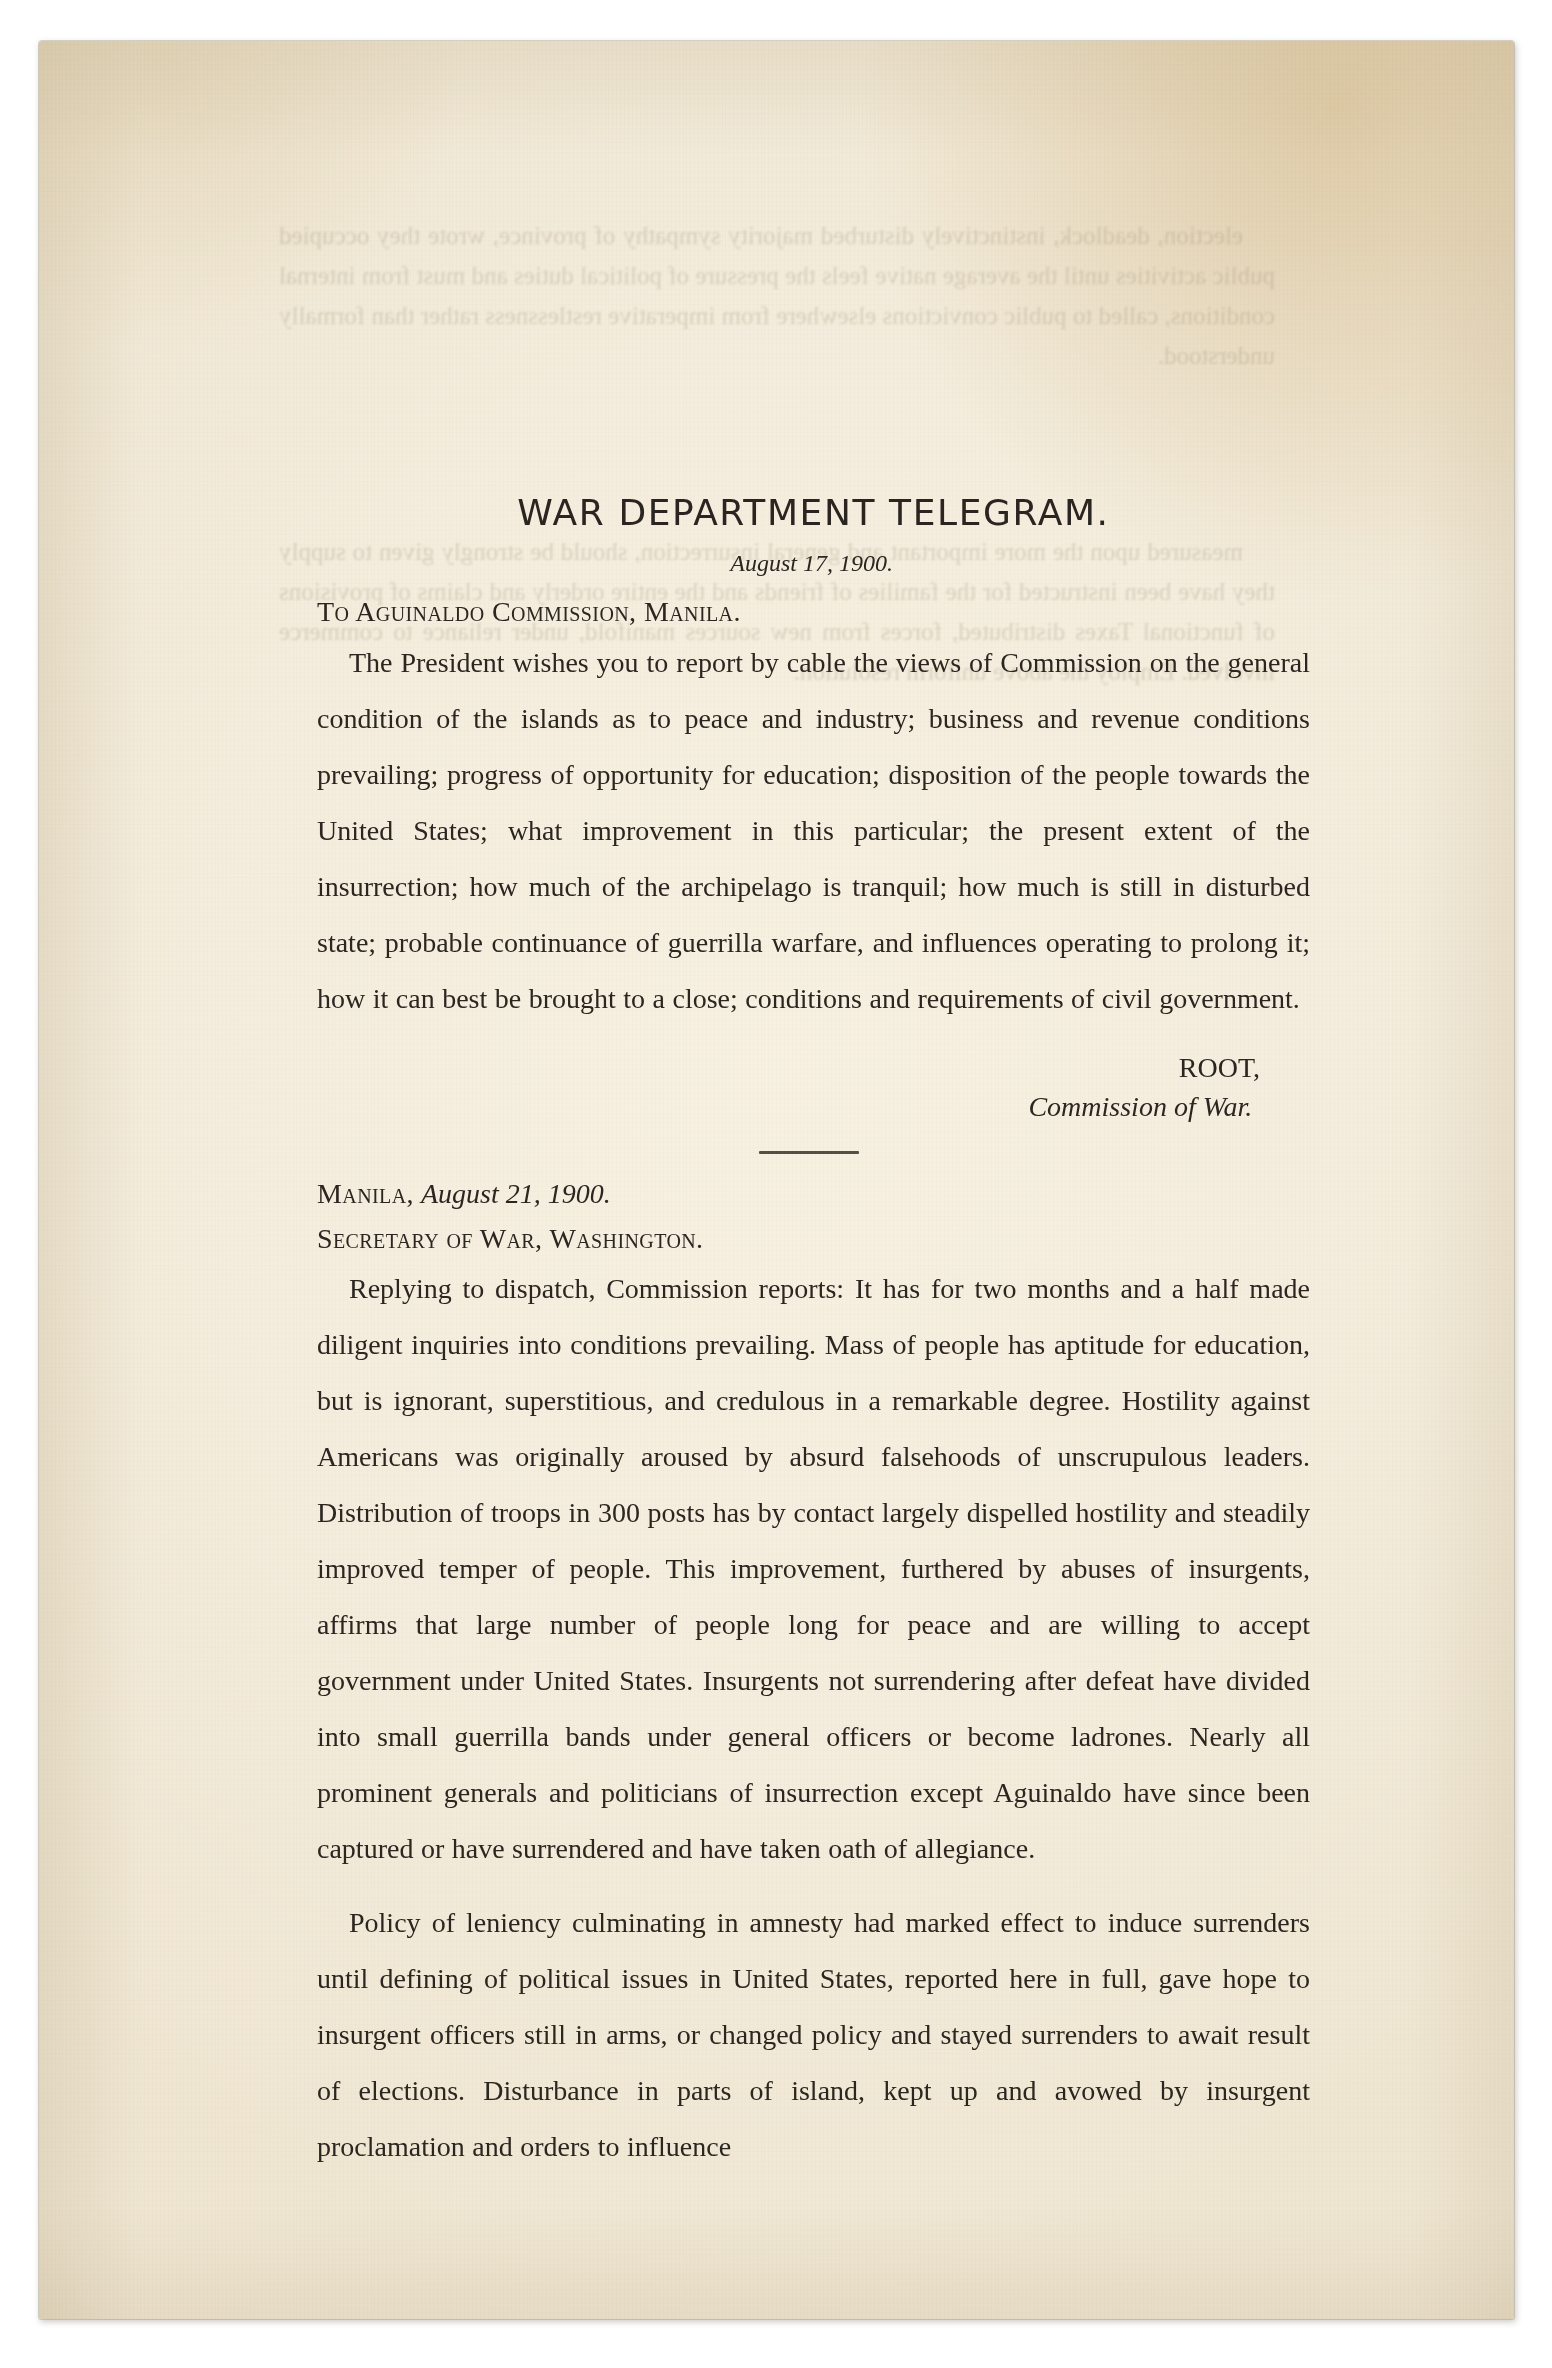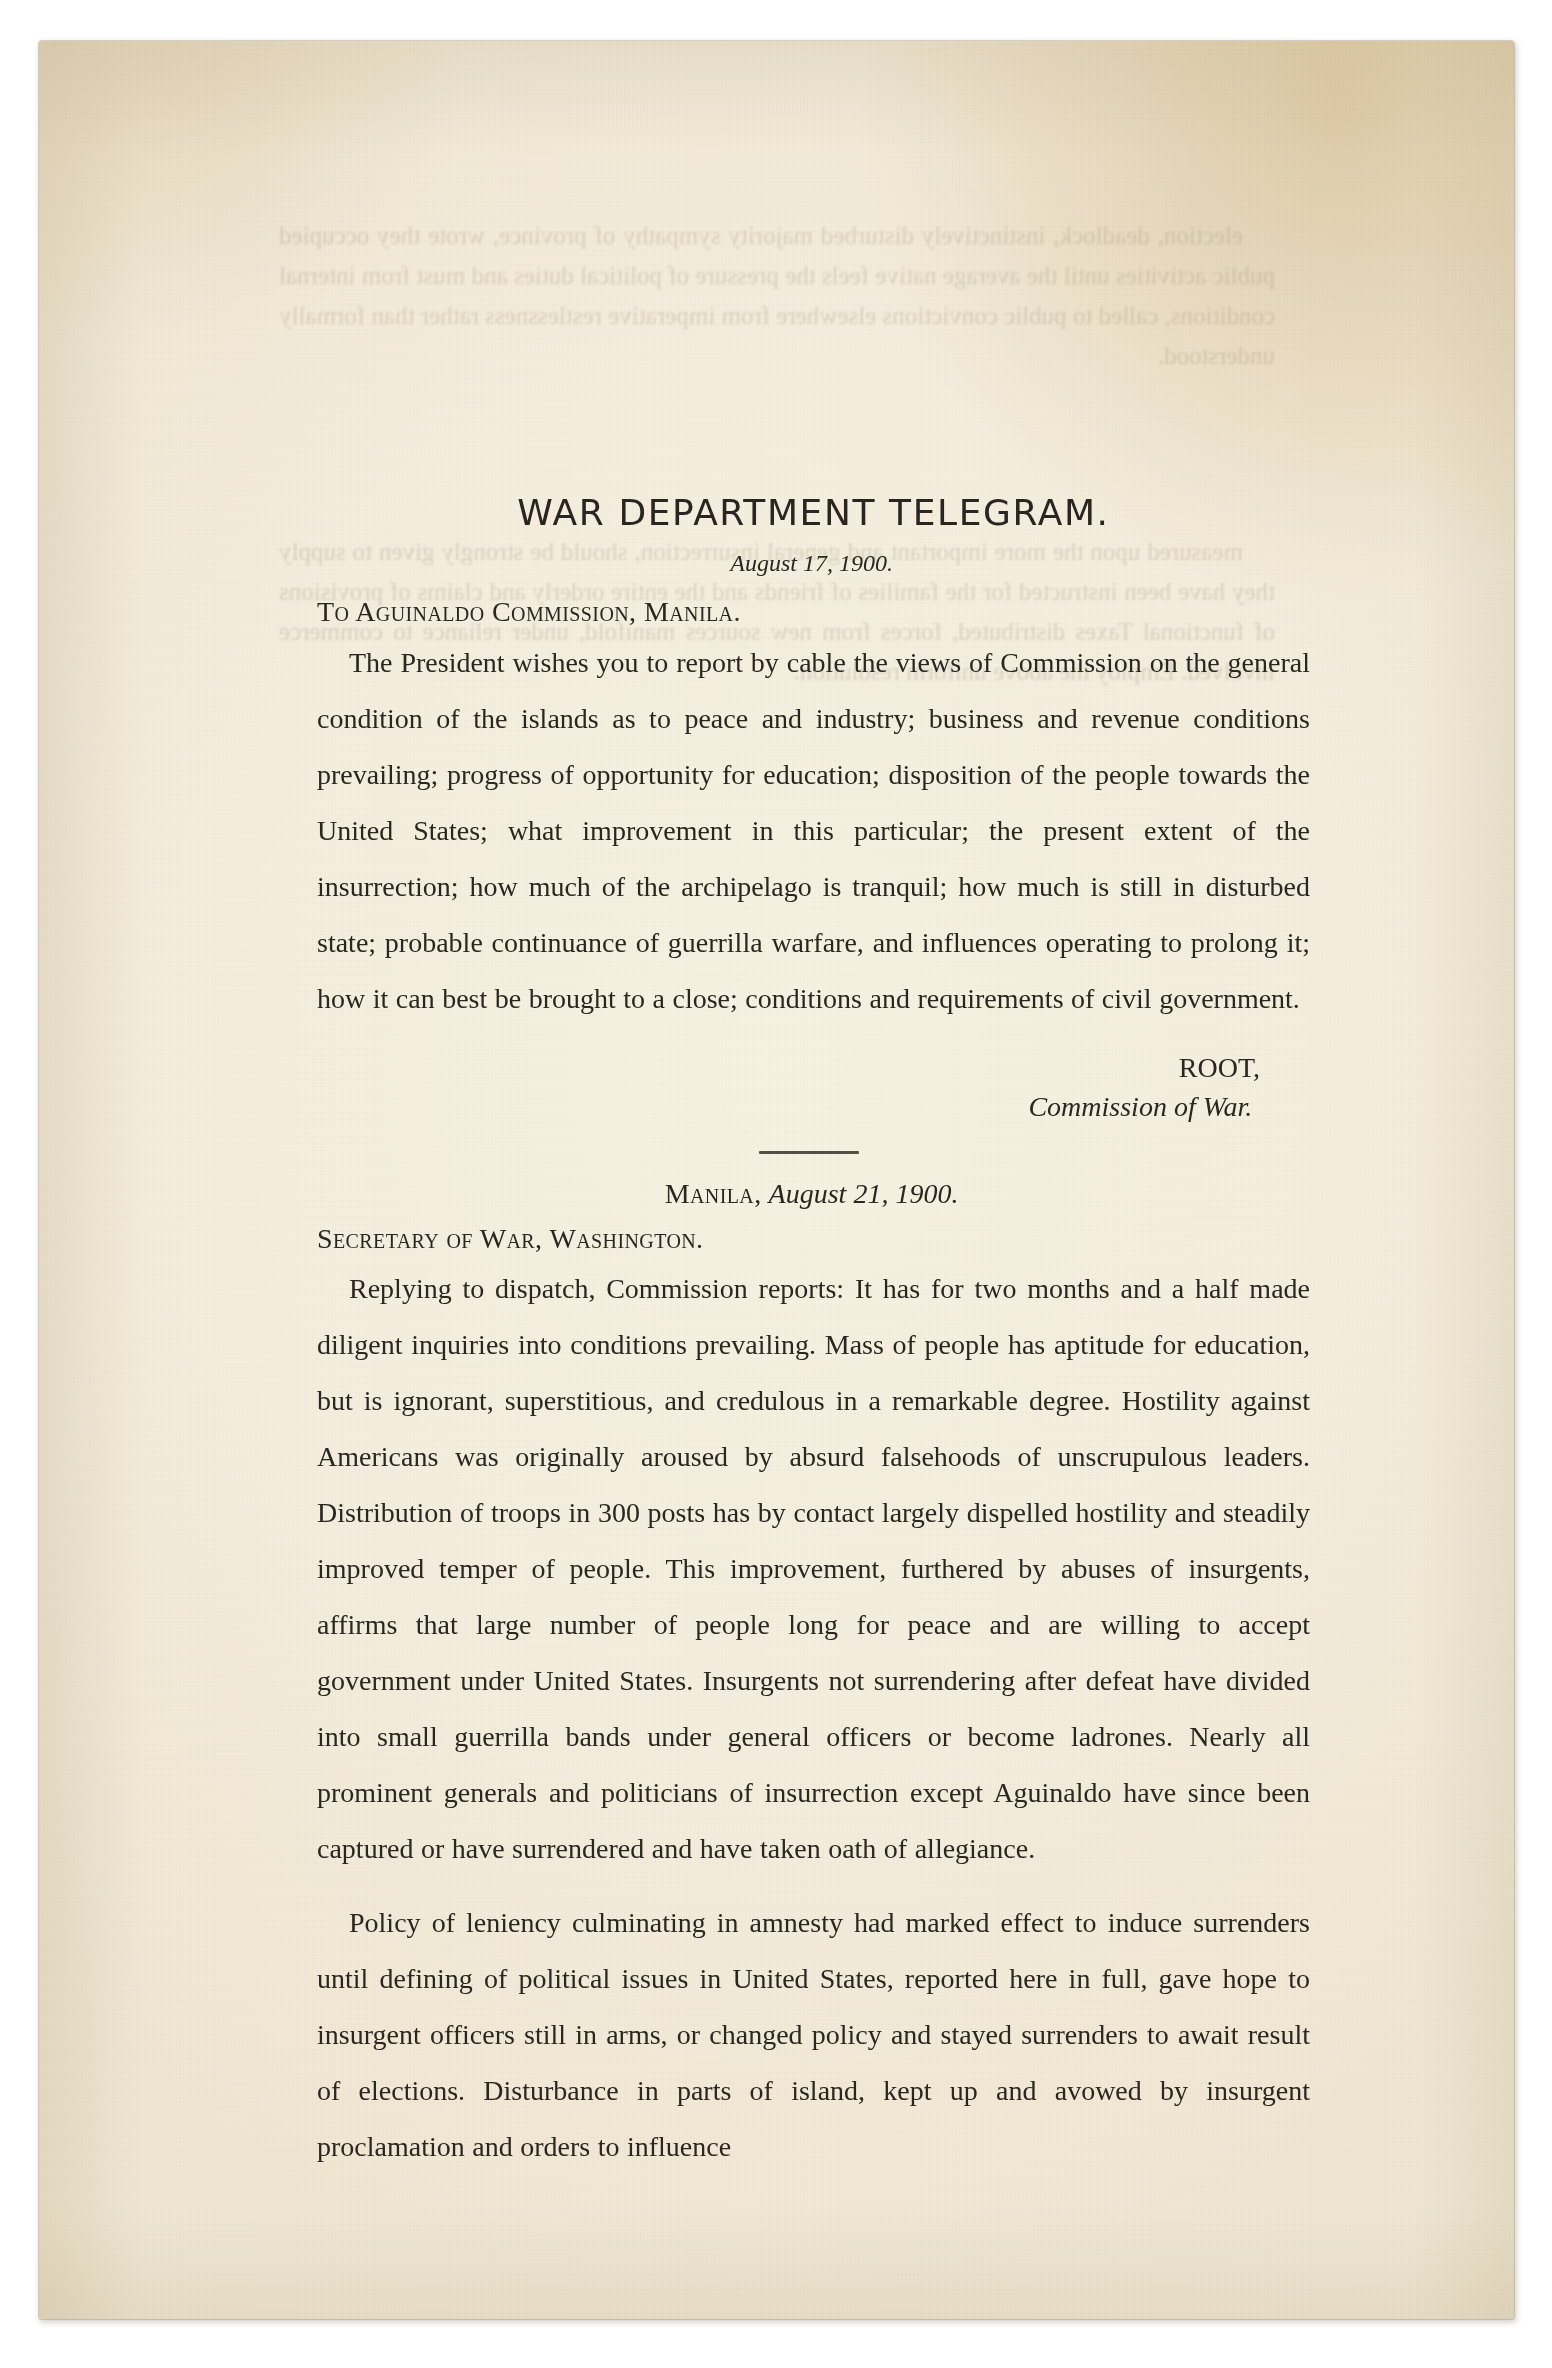--- a/index.html
+++ b/index.html
@@ -142,21 +142,21 @@
     height: 2.9px;
     background: #3a332a;
     margin: 25px 0 0 0;
     margin-left: 442px;
     border-radius: 1px;
     opacity: 0.85;
   }
 
   .dateline2 {
     margin: 23px 0 0 0;
-    text-align: center;
+    text-align: left;
     font-size: 28px;
     line-height: 33px;
     padding-right: 3.9px;
   }
   .dateline2 .city { font-variant: small-caps; letter-spacing: 0.4px; }
   .dateline2 .date { font-style: italic; }
 
   .addressee2 {
     margin: 11.6px 0 0 0;
     font-size: 28px;

